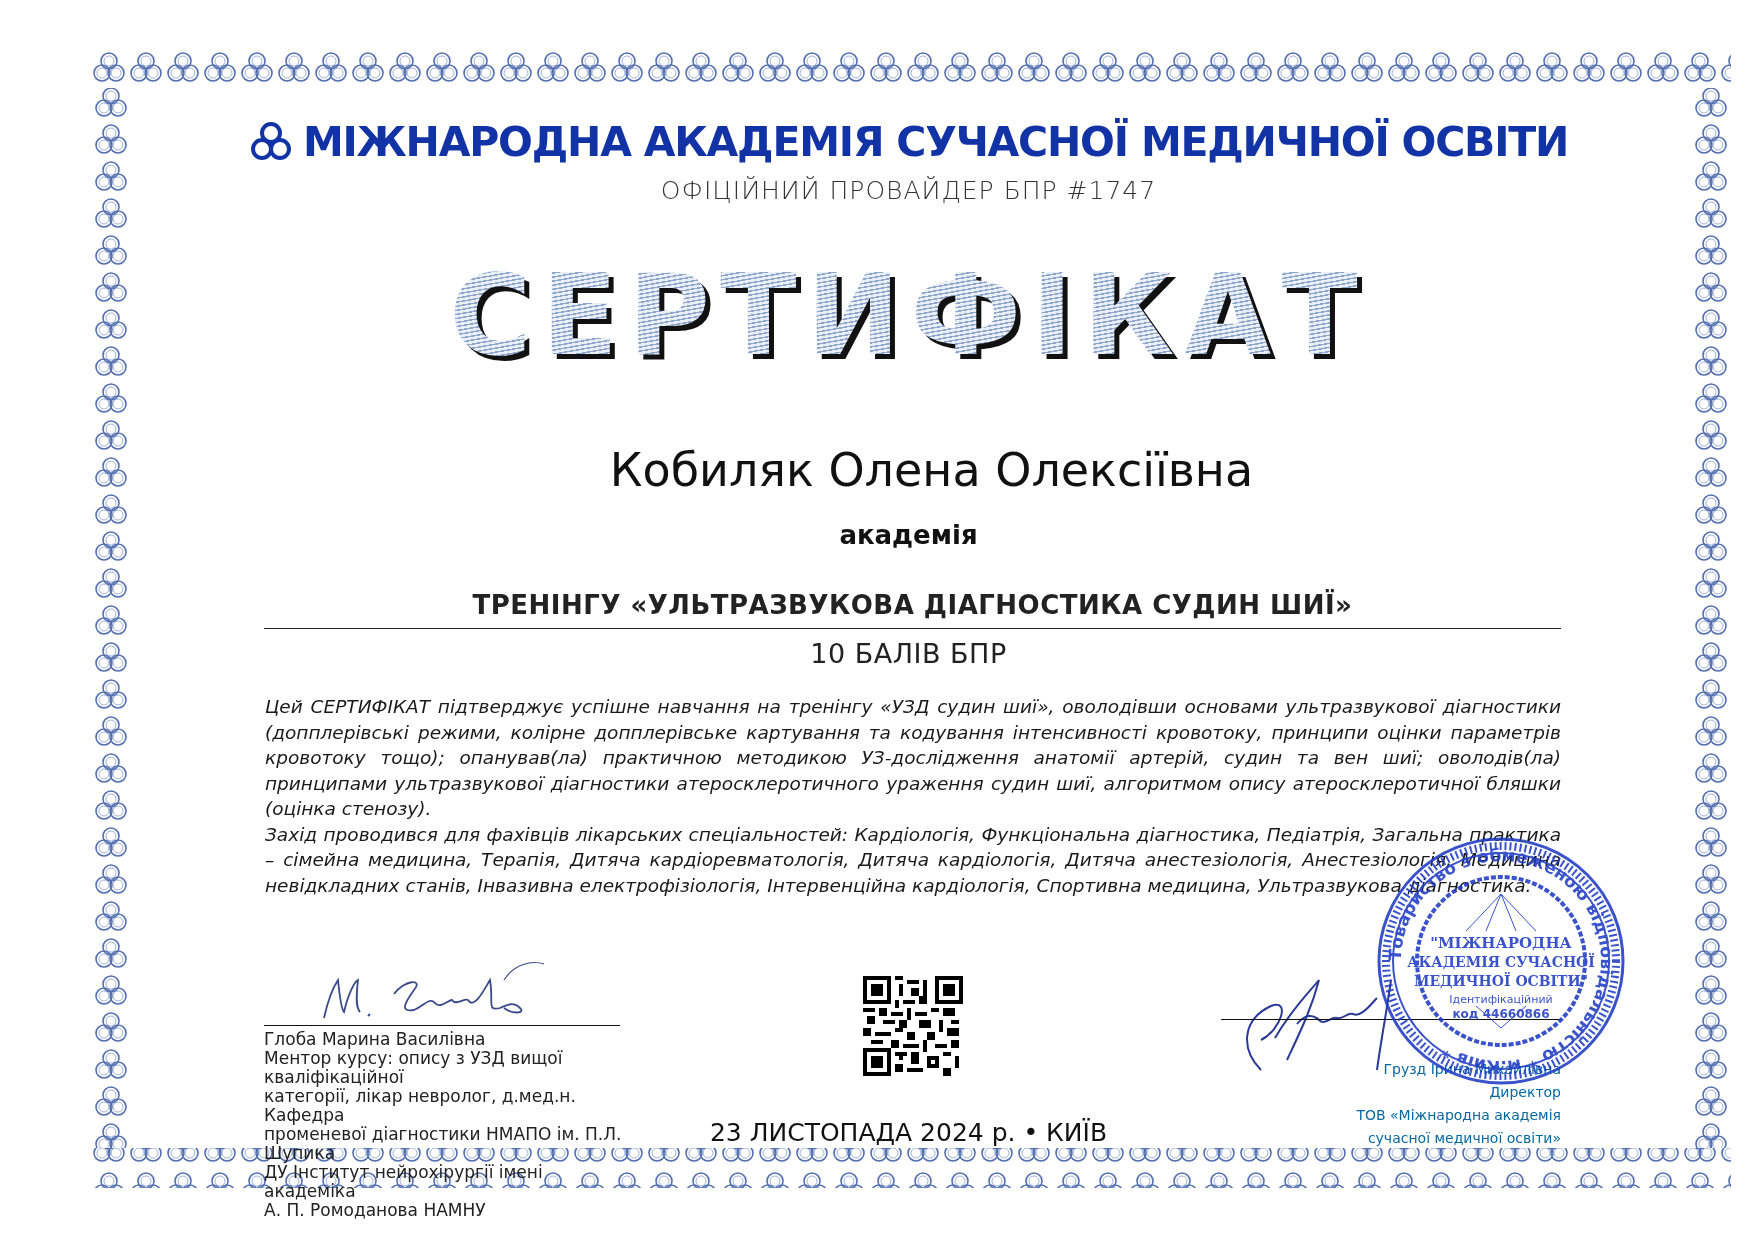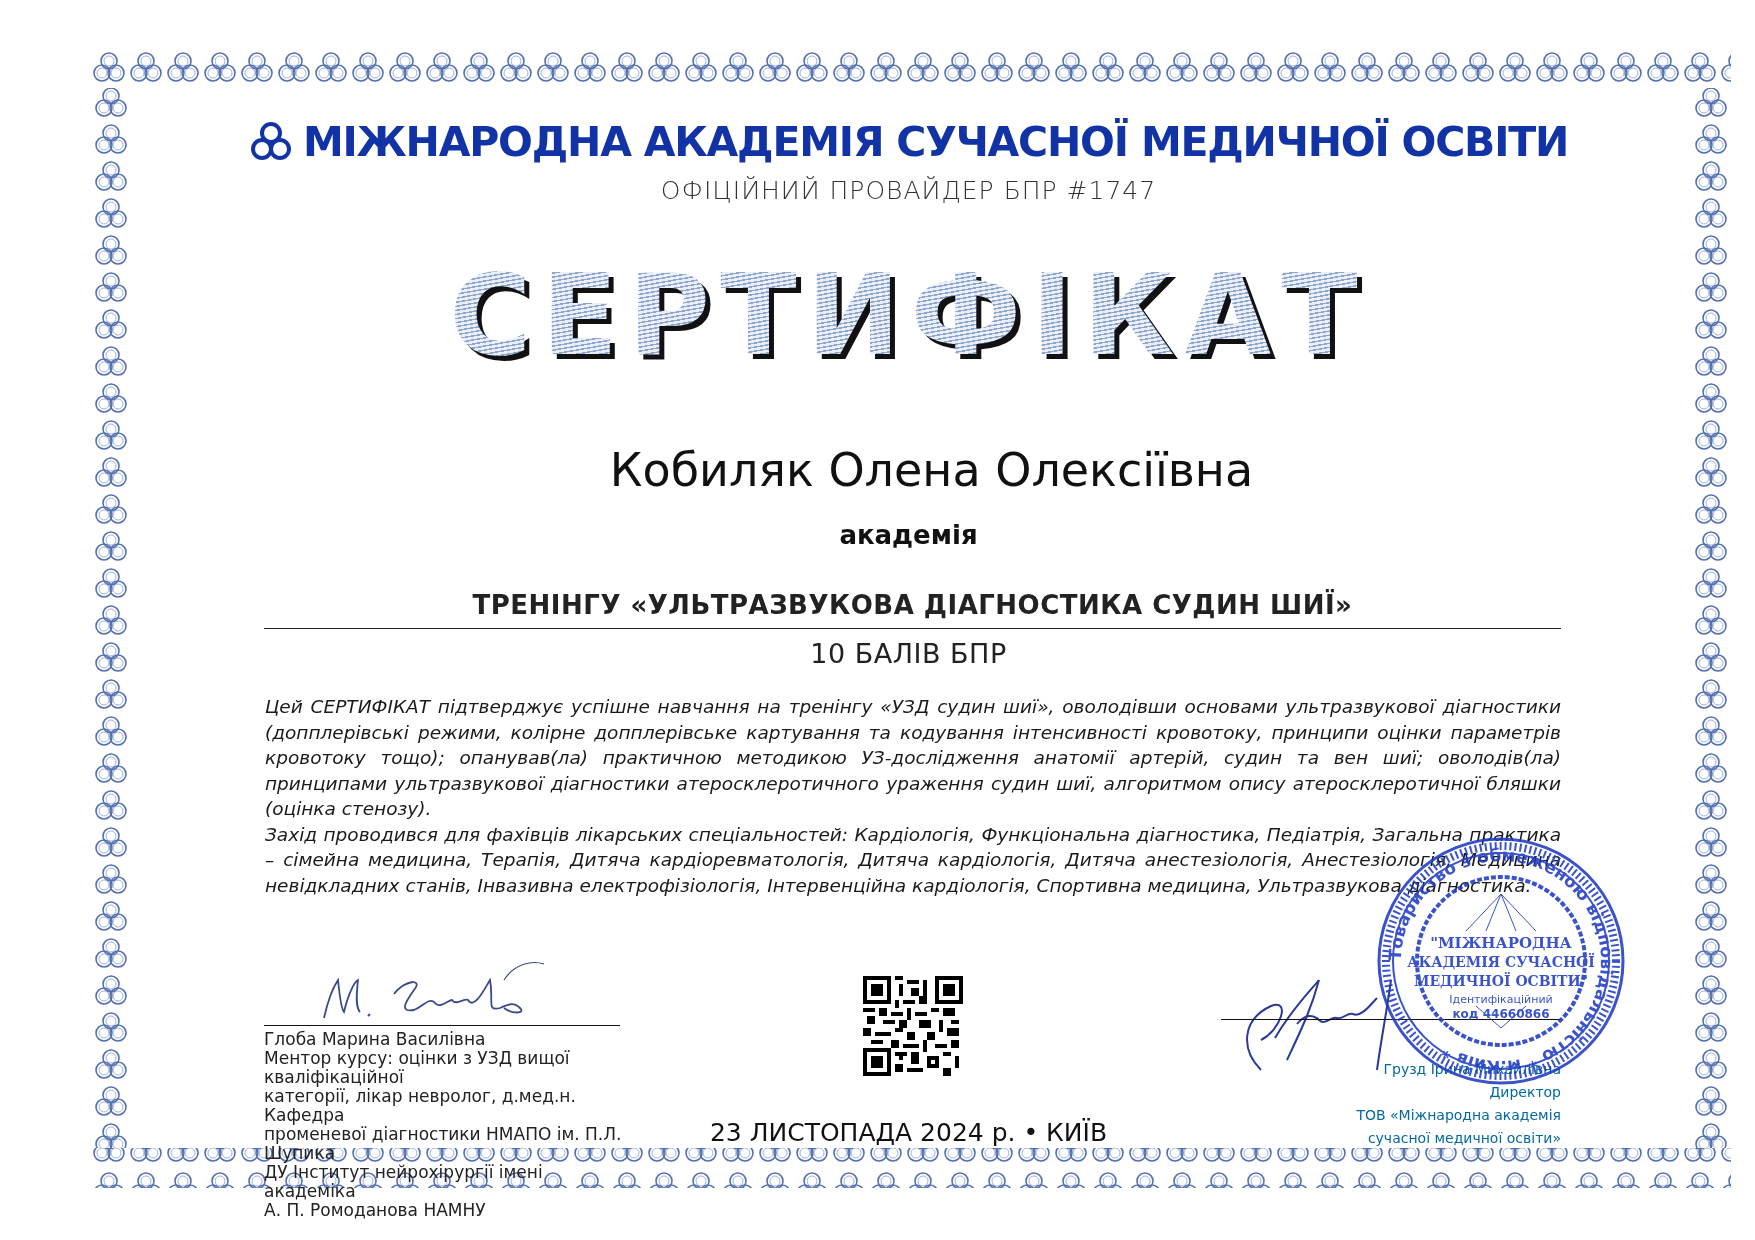--- a/index.html
+++ b/index.html
@@ -103,21 +103,21 @@
     <div class="sig-img">
       <svg width="360" height="75" viewBox="0 0 360 75">
         <path d="M60 68 C64 50 70 36 74 30 C76 50 78 60 80 62 C84 45 90 32 94 30 C92 48 92 58 96 62" fill="none" stroke="#3b4a8a" stroke-width="1.8"></path>
         <path d="M104 66 l2 -2" stroke="#3b4a8a" stroke-width="2"></path>
         <path d="M130 44 C140 30 160 28 150 40 C140 54 136 62 150 60 C160 56 164 48 170 52 C176 60 184 50 188 50 C192 56 200 48 204 50 C210 60 220 40 226 30 C230 50 222 62 236 58 C244 54 250 52 256 58 C262 64 248 64 240 58" fill="none" stroke="#3b4a8a" stroke-width="1.8"></path>
         <path d="M240 30 C250 14 268 10 280 14" fill="none" stroke="#3b4a8a" stroke-width="1.2"></path>
       </svg>
     </div>
     <div class="sig-line"></div>
     <div class="name">Глоба Марина Василівна</div>
-    <div class="text">Ментор курсу: оцінки з УЗД вищої кваліфікаційної</div>
+    <div class="text">Ментор курсу: опису з УЗД вищої кваліфікаційної</div>
     <div class="text">категорії, лікар невролог, д.мед.н. Кафедра</div>
     <div class="text">променевої діагностики НМАПО ім. П.Л. Шупика</div>
     <div class="text">ДУ Інститут нейрохірургії імені академіка</div>
     <div class="text">А. П. Ромоданова НАМНУ</div>
   </div>
 
   <div class="qr">
     <svg width="100" height="100" viewBox="0 0 25 25" shape-rendering="crispEdges">
       <rect width="25" height="25" fill="#fff"></rect>
       <g fill="#000">

